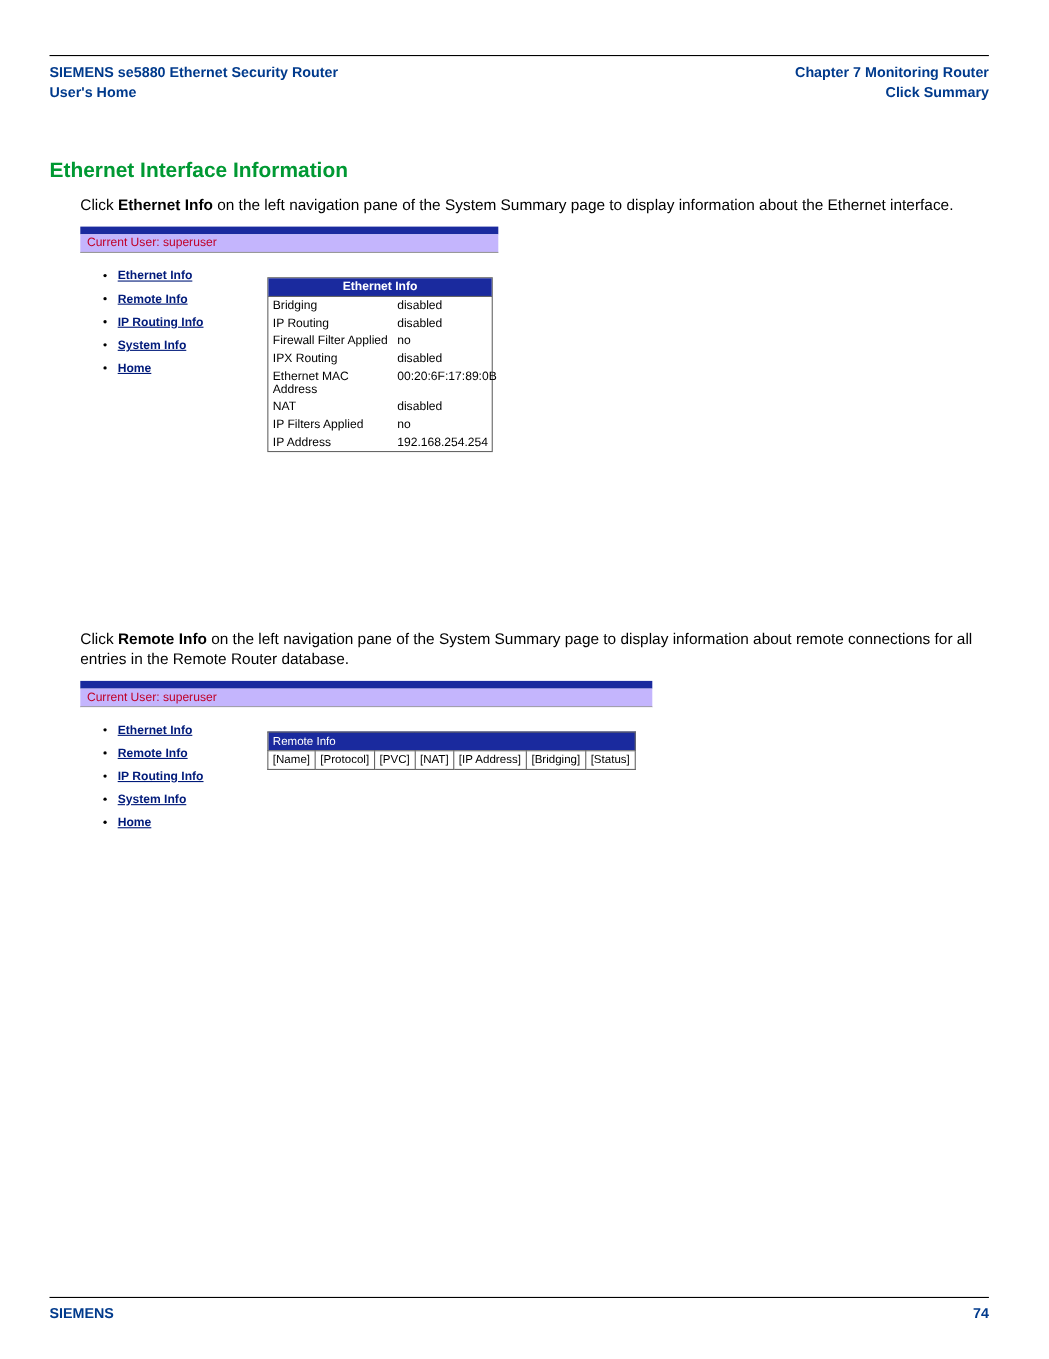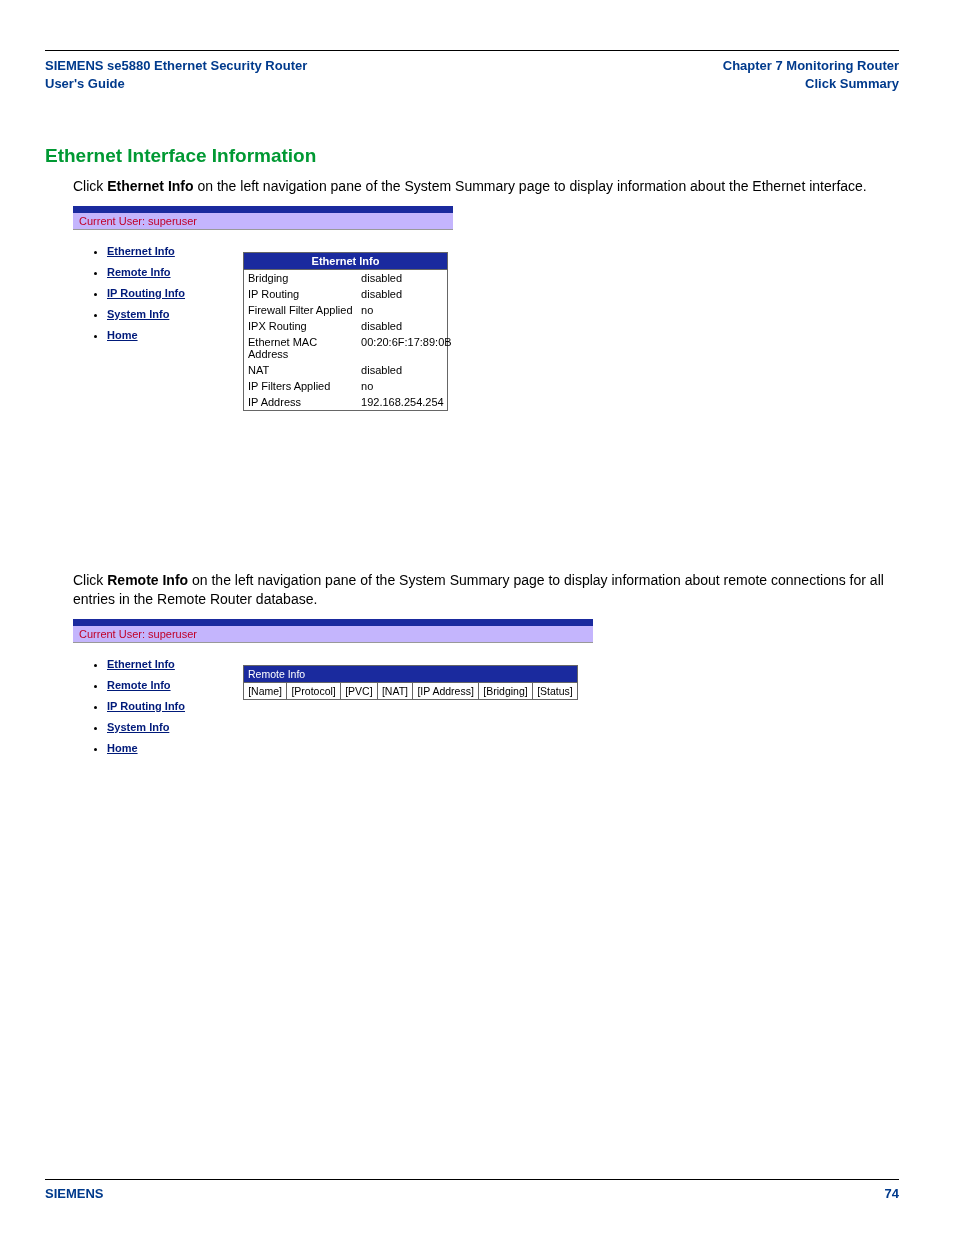--- a/index.html
+++ b/index.html
@@ -104,21 +104,21 @@
   .remote-title {
     background: #1a2a9e;
     color: #fff;
     text-align: center;
     font-weight: bold;
     padding: 2px 0;
   }
   .remote-table th, .remote-table td {
     border: 1px solid #666;
     padding: 2px 4px;
-    text-align: center;
+    text-align: left;
     font-weight: normal;
     white-space: nowrap;
   }
   .remote-table th { background: #fff; }
   .remote-table td:first-child { text-align: left; }
 
   .spacer-big { height: 160px; }
 
   .footer {
     position: absolute;
@@ -135,21 +135,21 @@
   }
 </style>
 </head>
 <body>
 
 <div class="page">
   <div class="top-rule"></div>
   <div class="header-row">
     <div class="header-left">
       <div>SIEMENS se5880 Ethernet Security Router</div>
-      <div>User's Guide</div>
+      <div>User's Home</div>
     </div>
     <div class="header-right">
       <div>Chapter 7  Monitoring Router</div>
       <div>Click Summary</div>
     </div>
   </div>
 
   <div class="section-heading">Ethernet Interface Information</div>
   <div class="body-text">
     <span>Click </span><b>Ethernet Info</b><span> on the left navigation pane of the System Summary page to display information about the Ethernet interface.</span>

